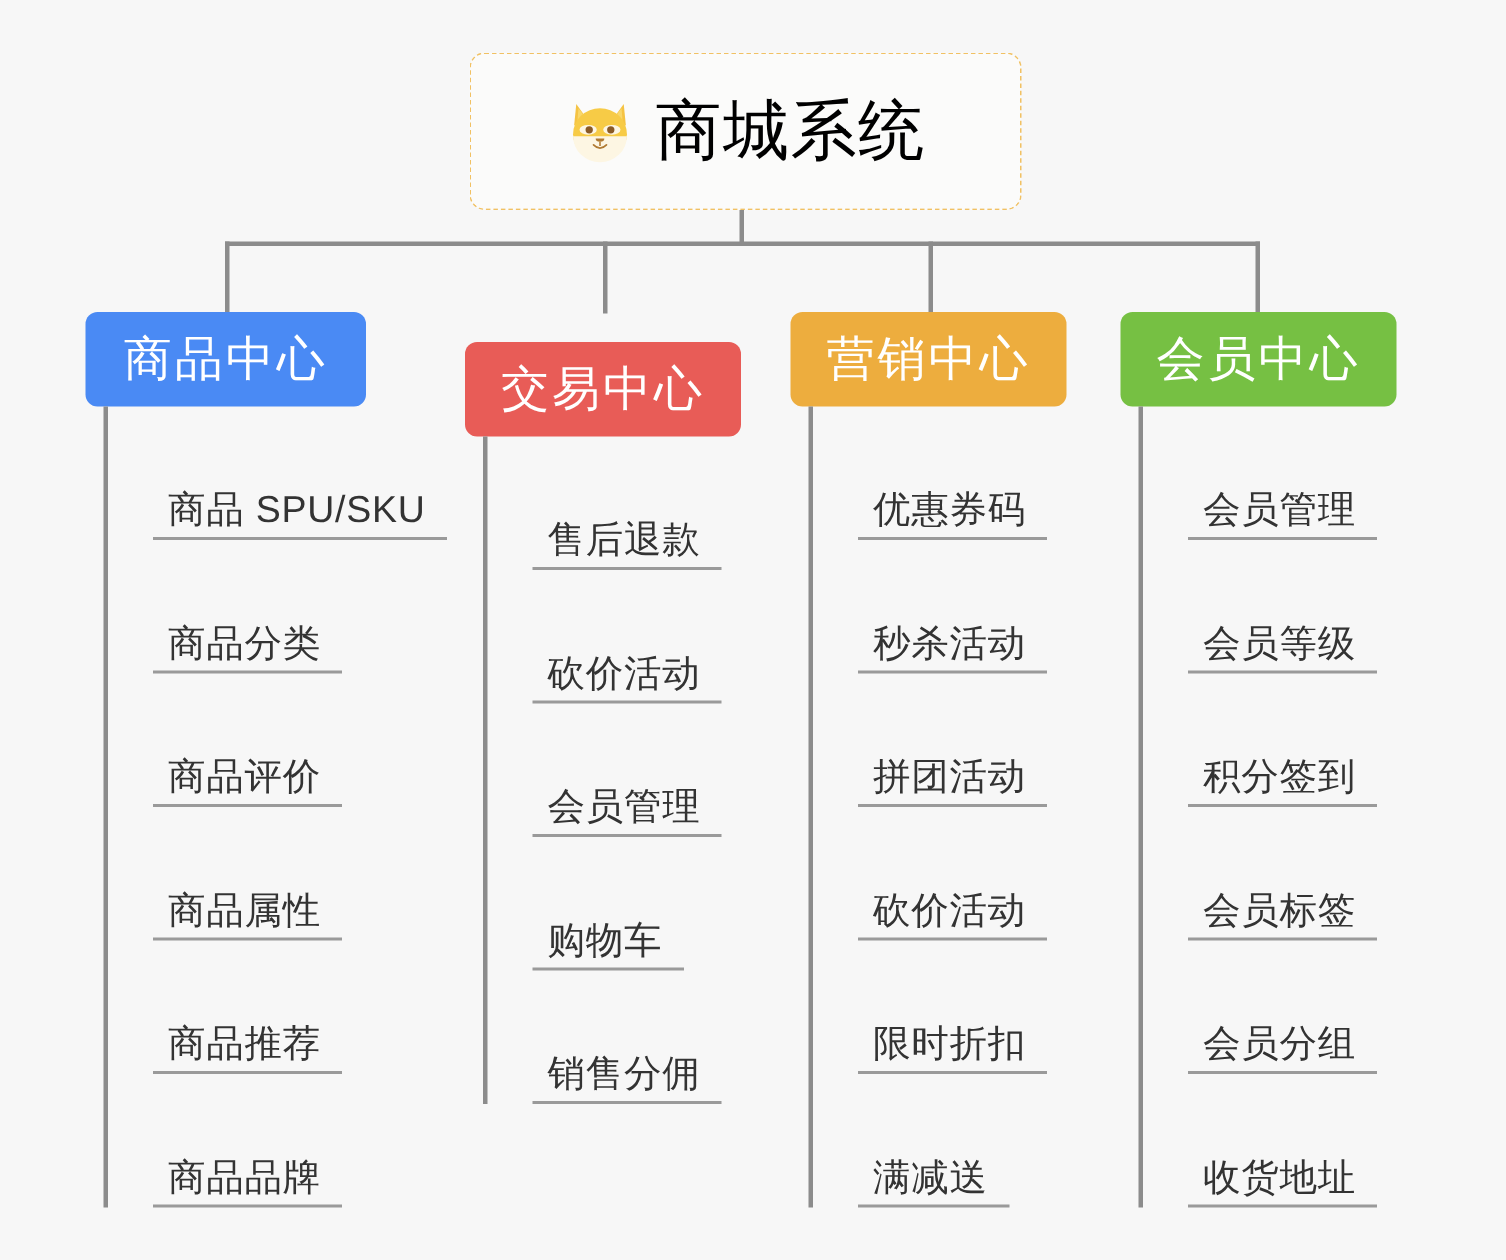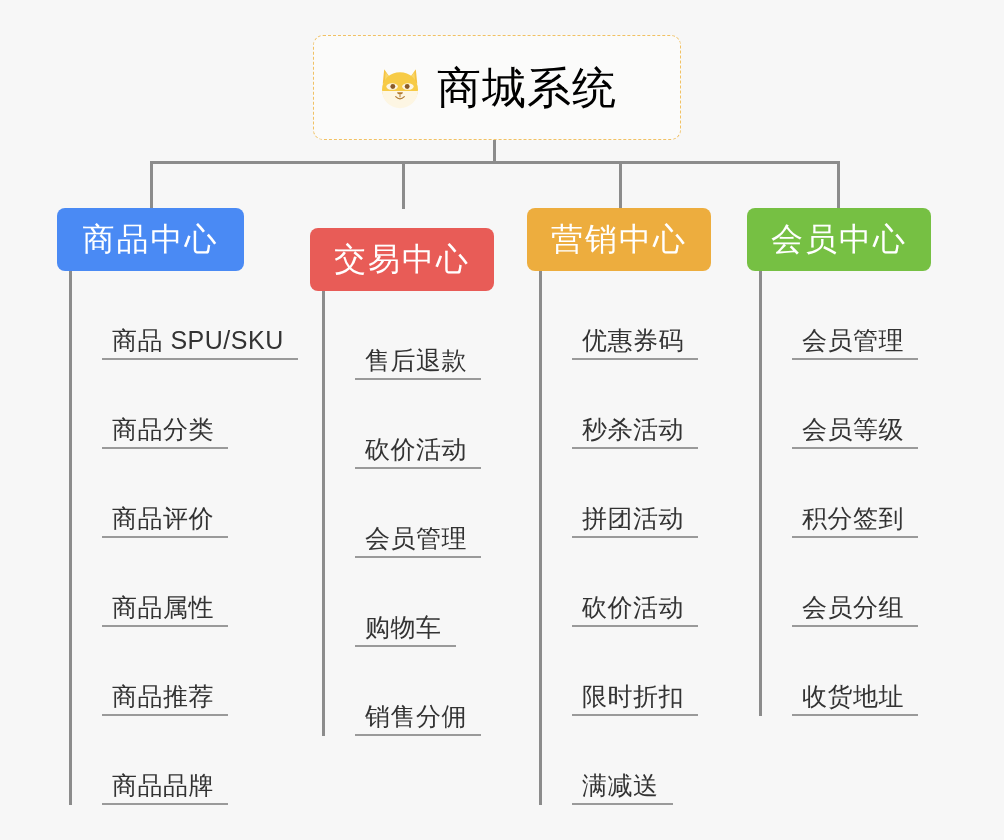--- a/index.html
+++ b/index.html
@@ -223,20 +223,23 @@
       <div class="leaf">
           <span class="leaf-inner" style="border-bottom-color: rgb(154, 154, 154);"><span class="leaf-label">会员管理</span></span>
         </div>
       <div class="leaf">
           <span class="leaf-inner" style="border-bottom-color: rgb(154, 154, 154);"><span class="leaf-label">会员等级</span></span>
         </div>
       <div class="leaf">
           <span class="leaf-inner" style="border-bottom-color: rgb(154, 154, 154);"><span class="leaf-label">积分签到</span></span>
         </div>
       <div class="leaf">
+          <span class="leaf-inner" style="border-bottom-color: rgb(154, 154, 154);"><span class="leaf-label">会员标签</span></span>
+        </div>
+      <div class="leaf">
           <span class="leaf-inner" style="border-bottom-color: rgb(154, 154, 154);"><span class="leaf-label">会员分组</span></span>
         </div>
       <div class="leaf">
           <span class="leaf-inner" style="border-bottom-color: rgb(154, 154, 154);"><span class="leaf-label">收货地址</span></span>
         </div>
     </div>
   </div>
 
 </div>
 

